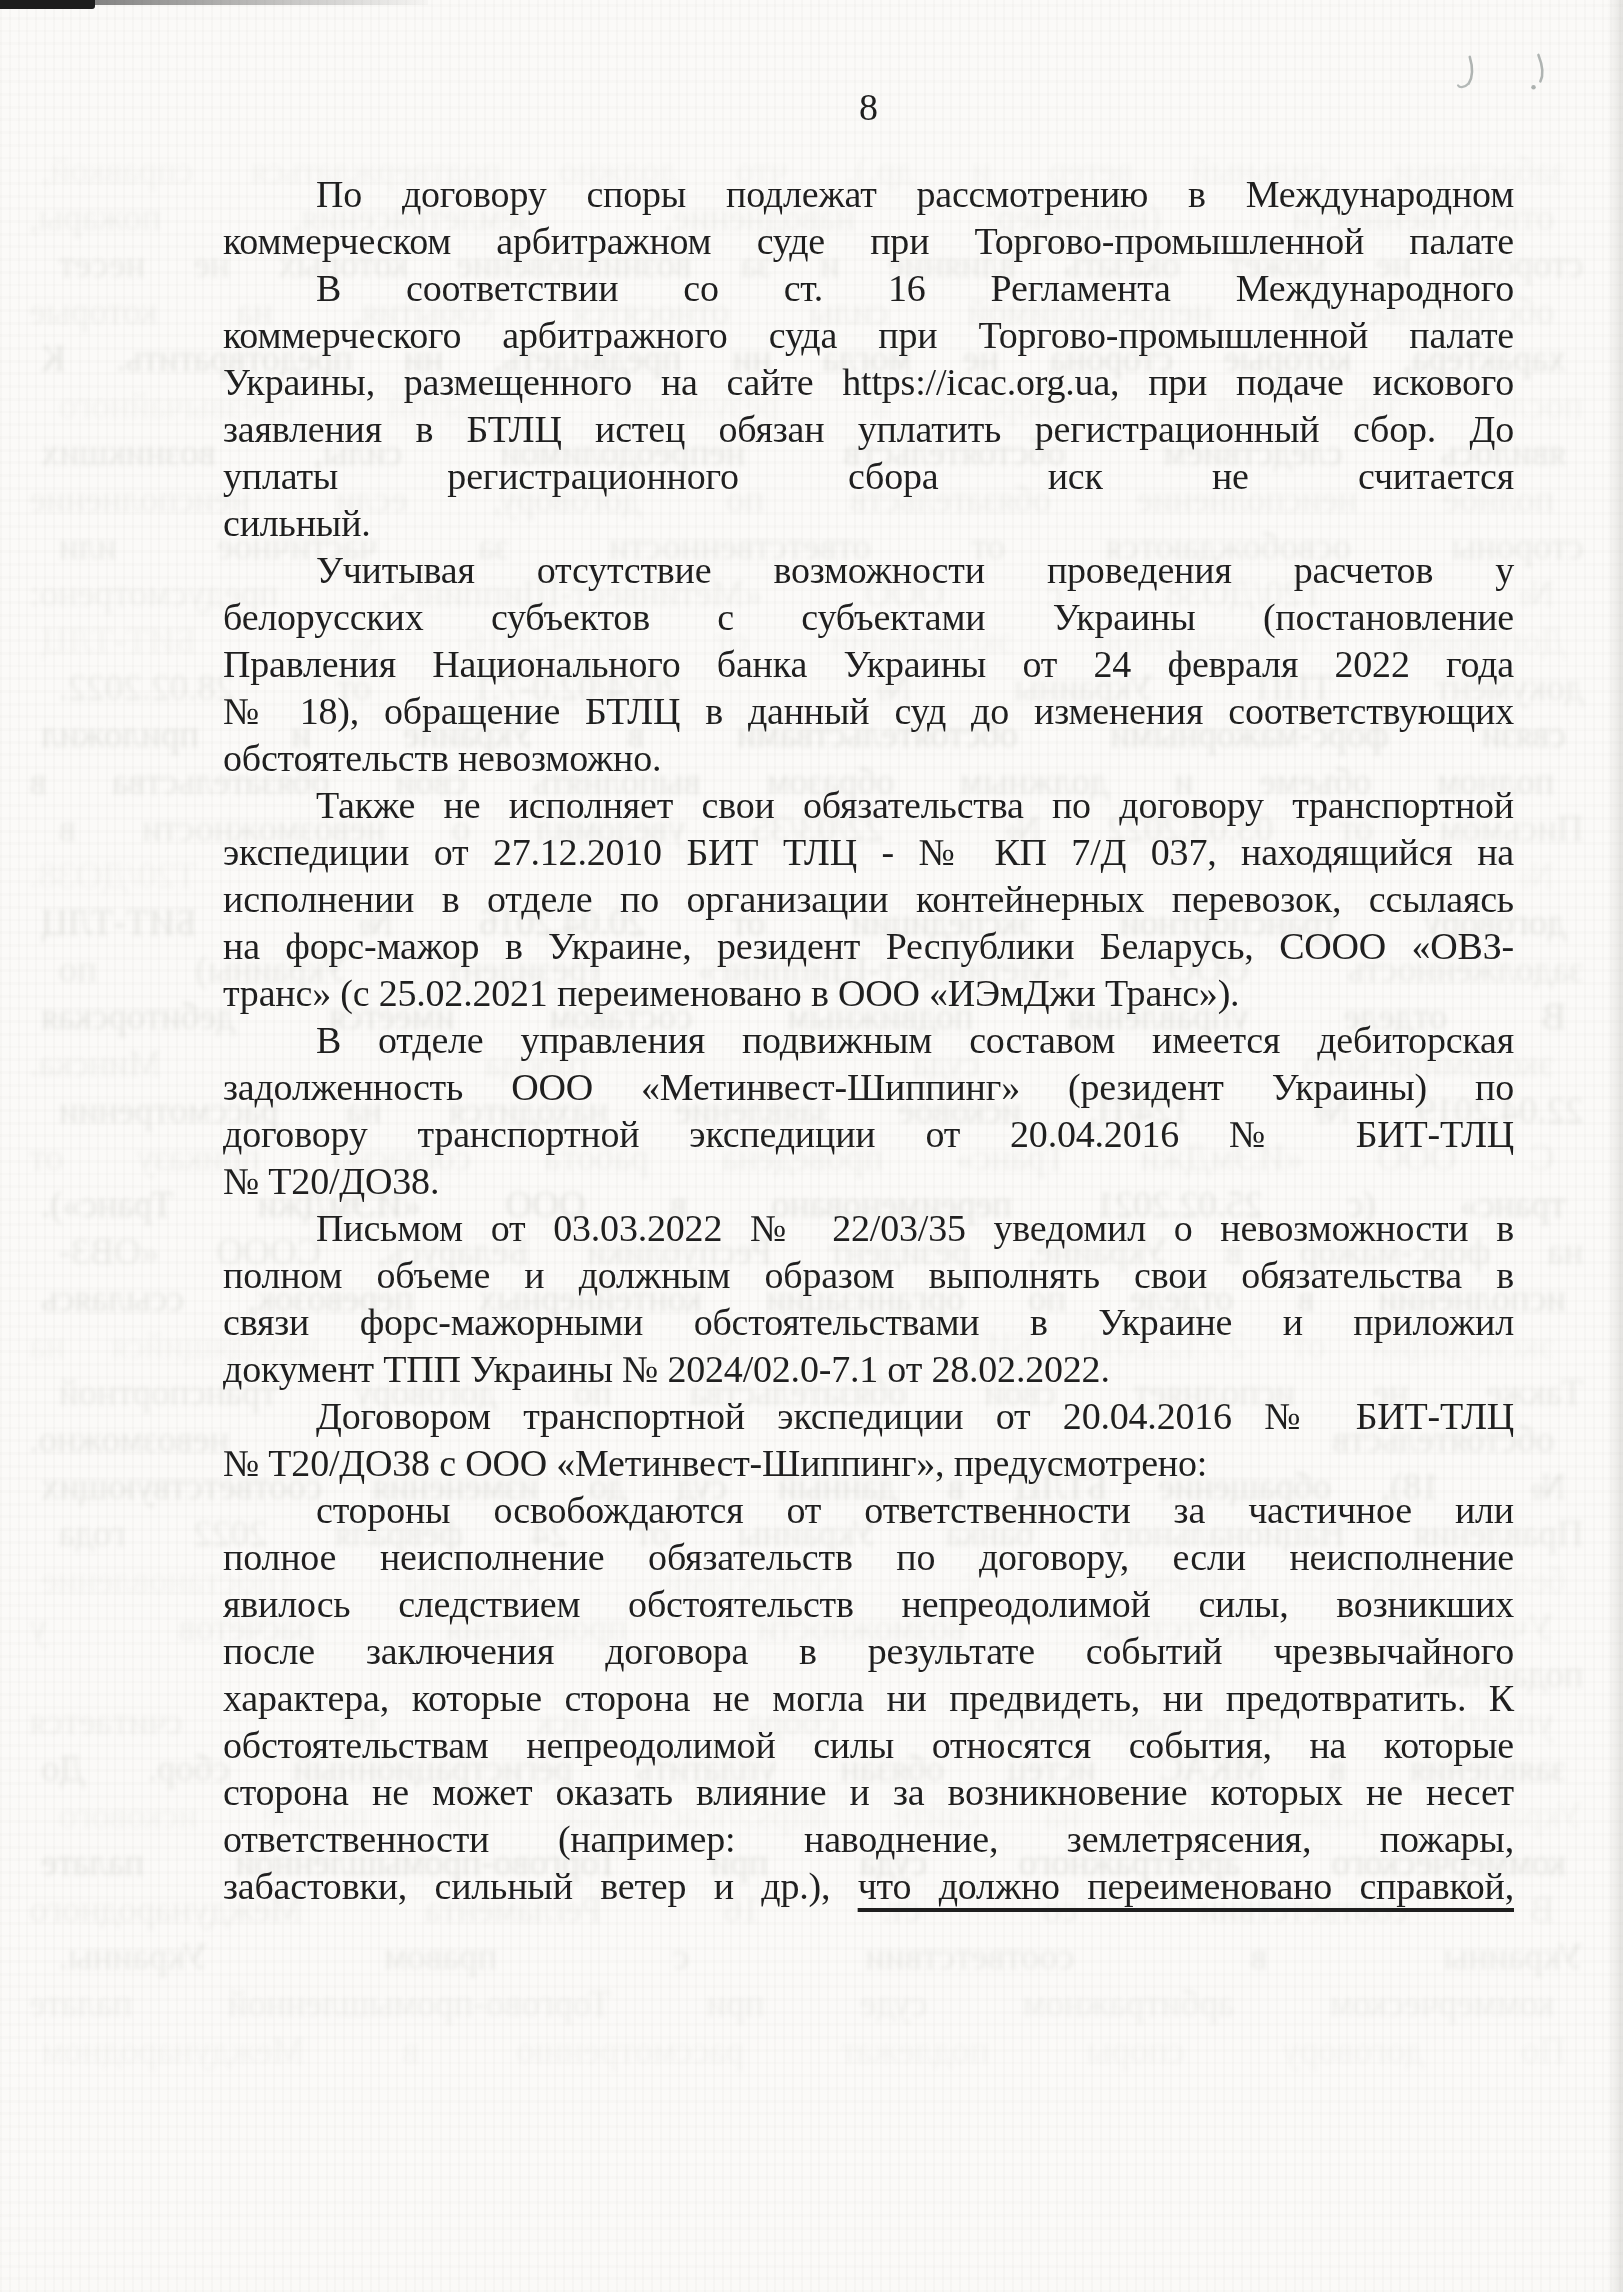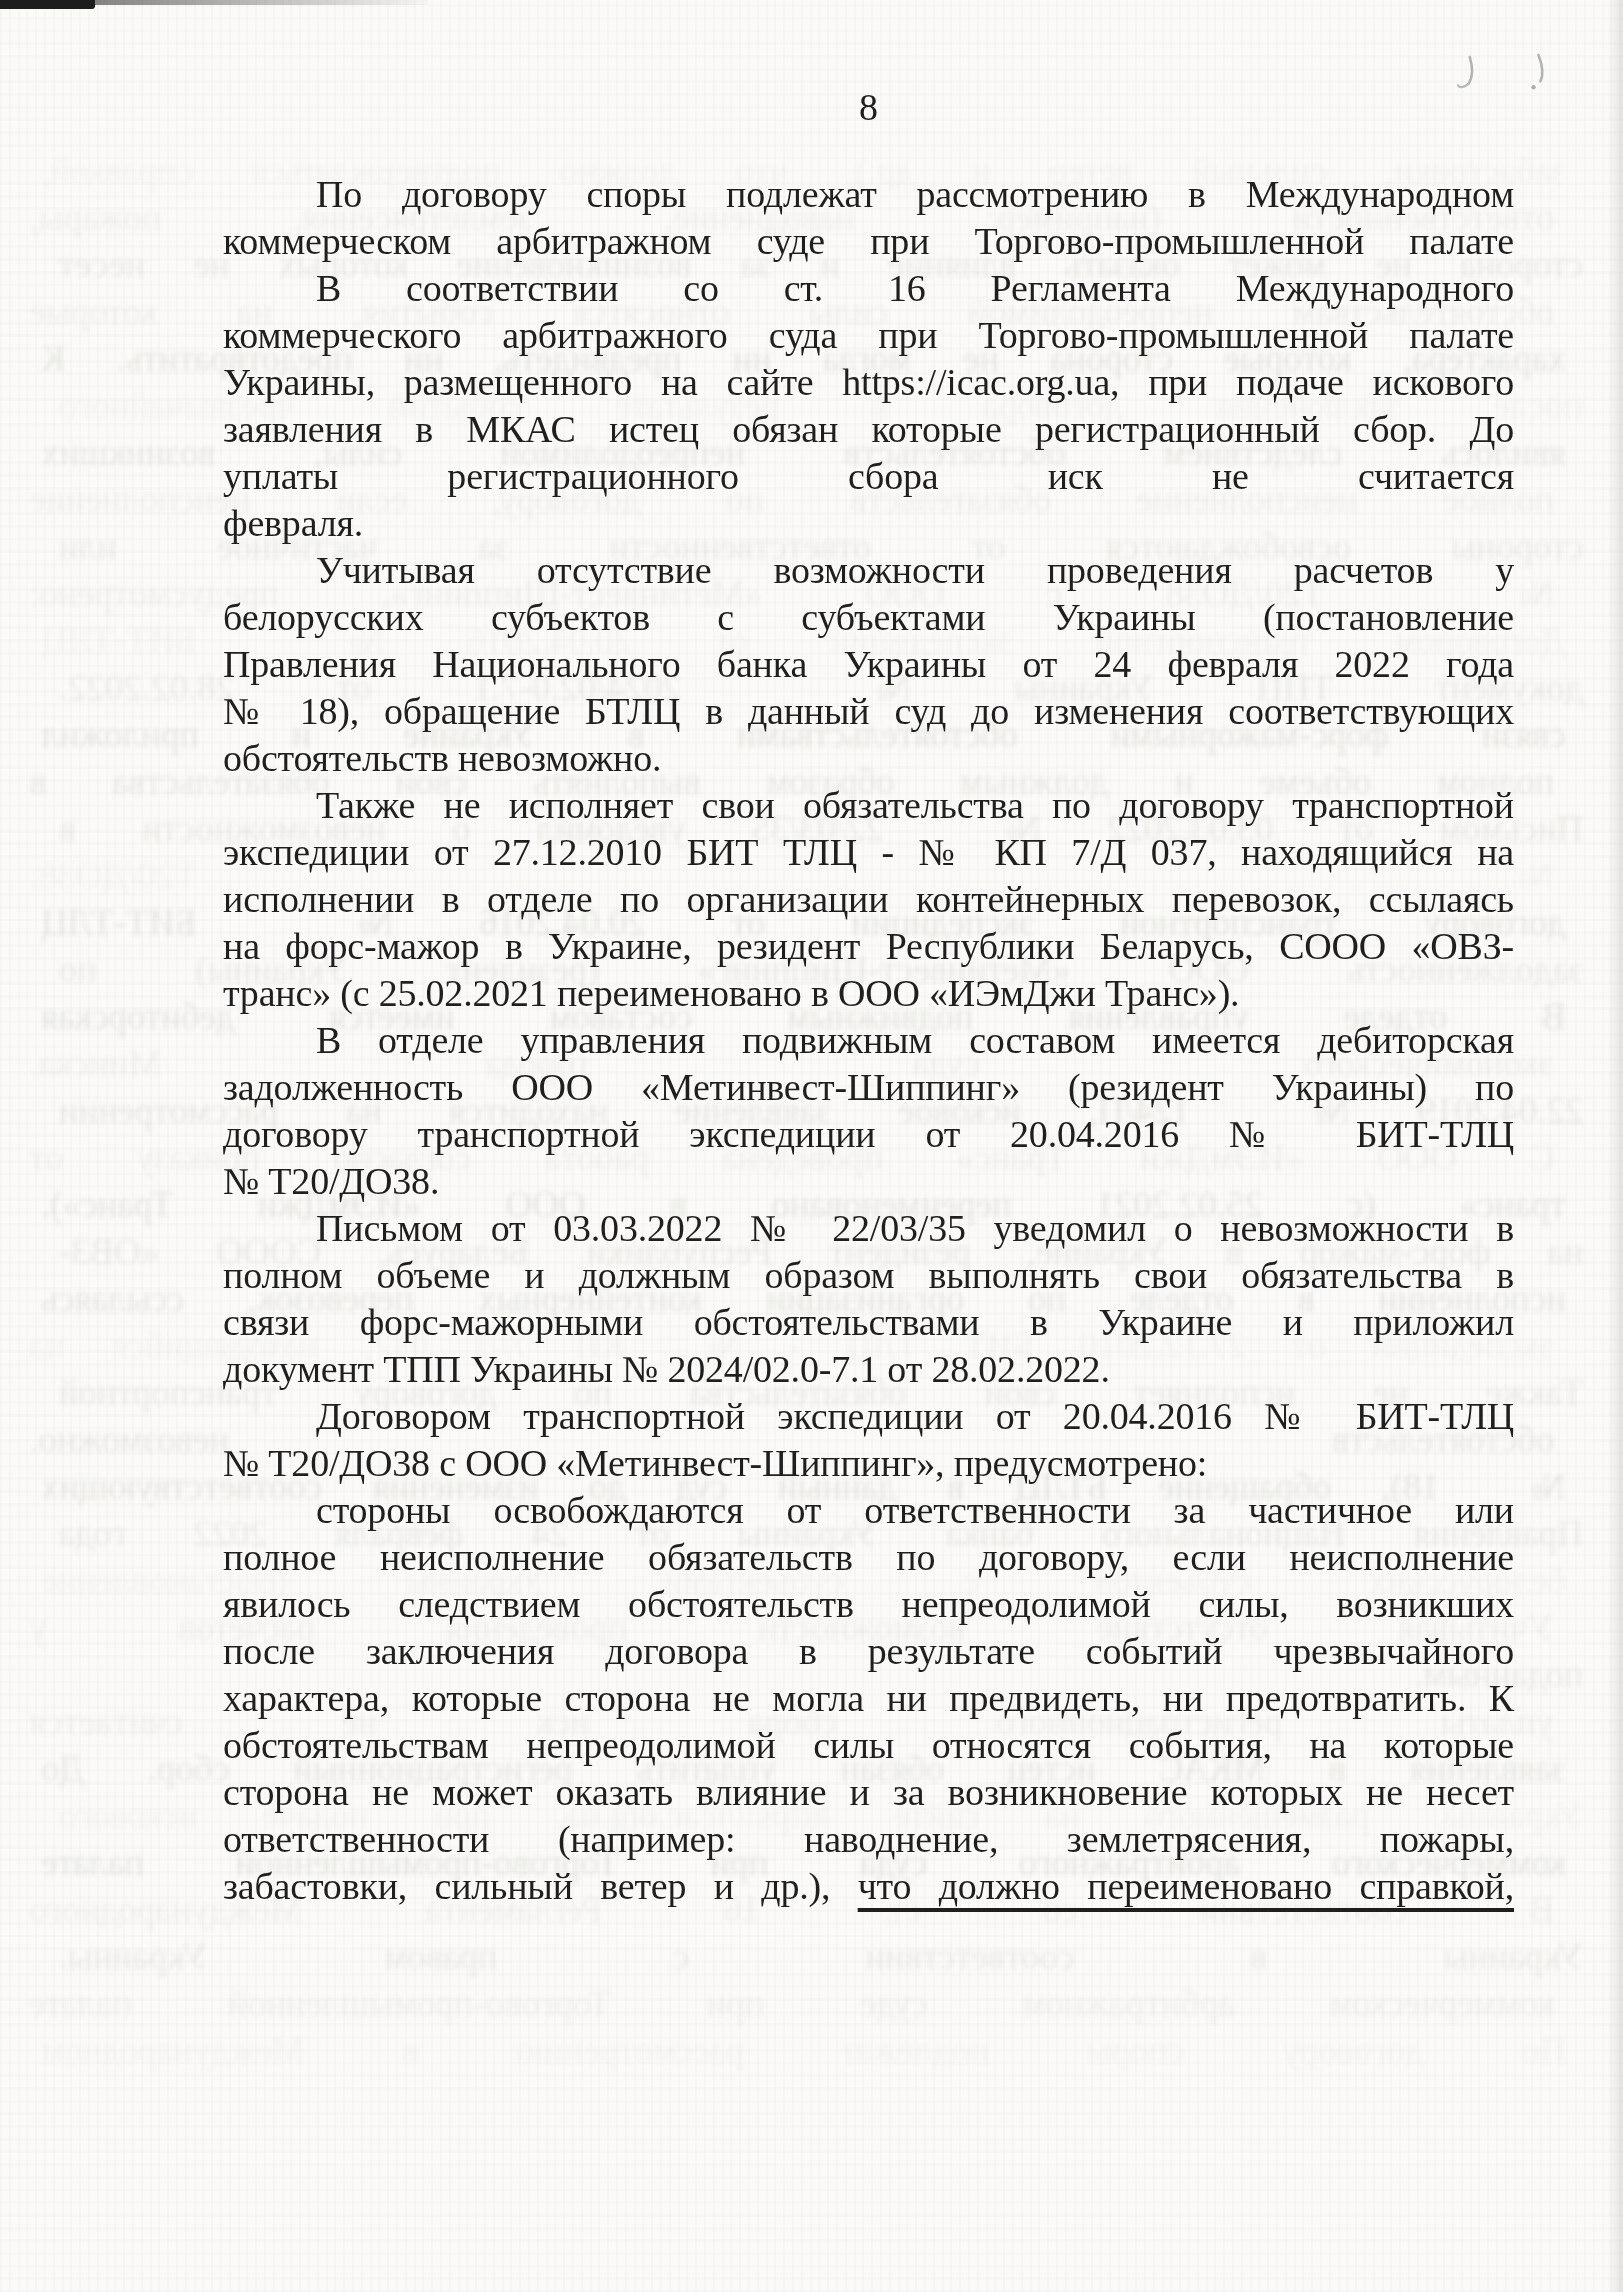--- a/index.html
+++ b/index.html
@@ -138,23 +138,23 @@
 
   <div class="textblock">
       <div class="para">
         <div class="line"><span>По договору споры подлежат рассмотрению в Международном</span></div>
         <div class="line"><span>коммерческом арбитражном суде при Торгово-промышленной палате</span></div>
       </div>
       <div class="para">
         <div class="line"><span>В соответствии со ст. 16 Регламента Международного</span></div>
         <div class="line"><span>коммерческого арбитражного суда при Торгово-промышленной палате</span></div>
         <div class="line"><span>Украины, размещенного на сайте https://icac.org.ua, при подаче искового</span></div>
-        <div class="line"><span>заявления в МКАС истец обязан которые регистрационный сбор. До</span></div>
+        <div class="line"><span>заявления в БТЛЦ истец обязан уплатить регистрационный сбор. До</span></div>
         <div class="line"><span>уплаты регистрационного сбора иск не считается</span></div>
-        <div class="line last"><span>февраля.</span></div>
+        <div class="line last"><span>сильный.</span></div>
       </div>
       <div class="para">
         <div class="line"><span>Учитывая отсутствие возможности проведения расчетов у</span></div>
         <div class="line"><span>белорусских субъектов с субъектами Украины (постановление</span></div>
         <div class="line"><span>Правления Национального банка Украины от 24 февраля 2022 года</span></div>
         <div class="line"><span>№ 18), обращение БТЛЦ в данный суд до изменения соответствующих</span></div>
         <div class="line last"><span>обстоятельств невозможно.</span></div>
       </div>
       <div class="para">
         <div class="line"><span>Также не исполняет свои обязательства по договору транспортной</span></div>

